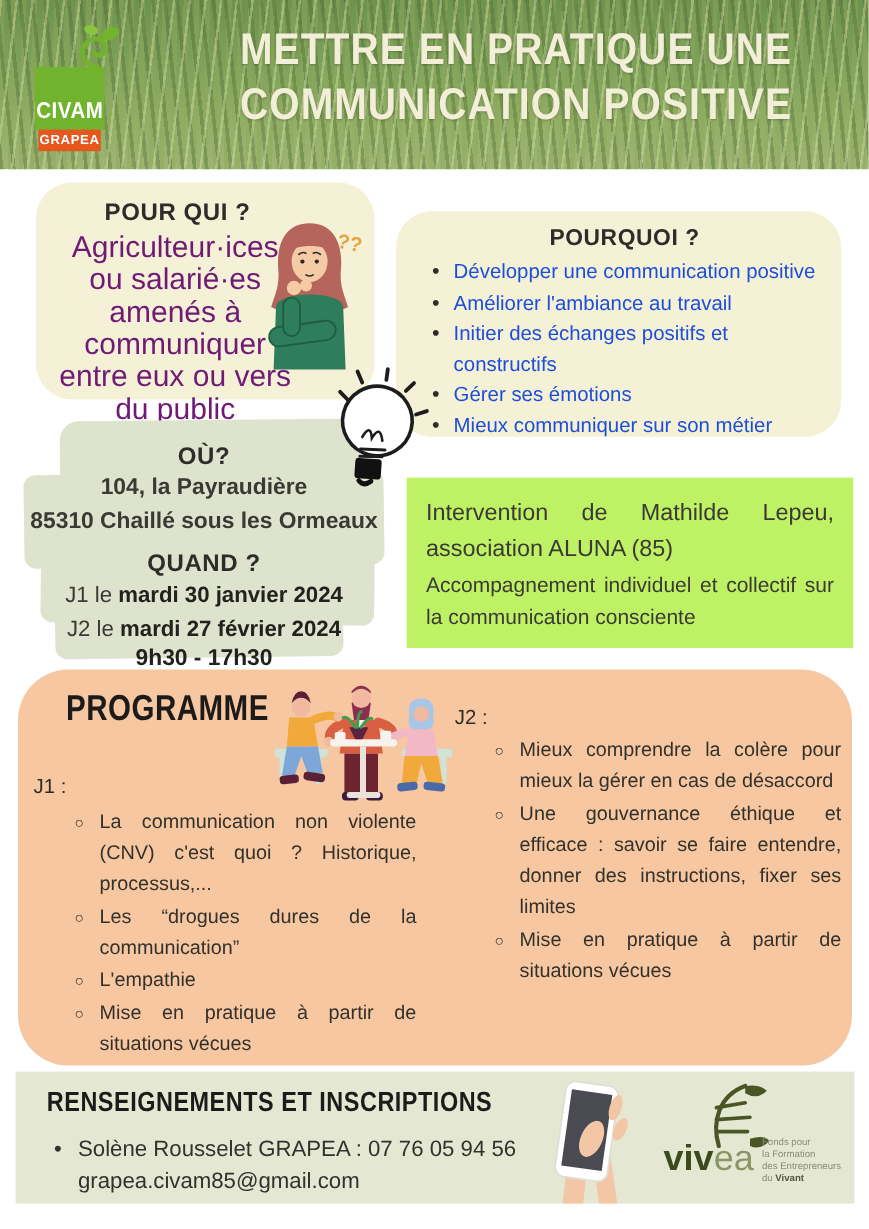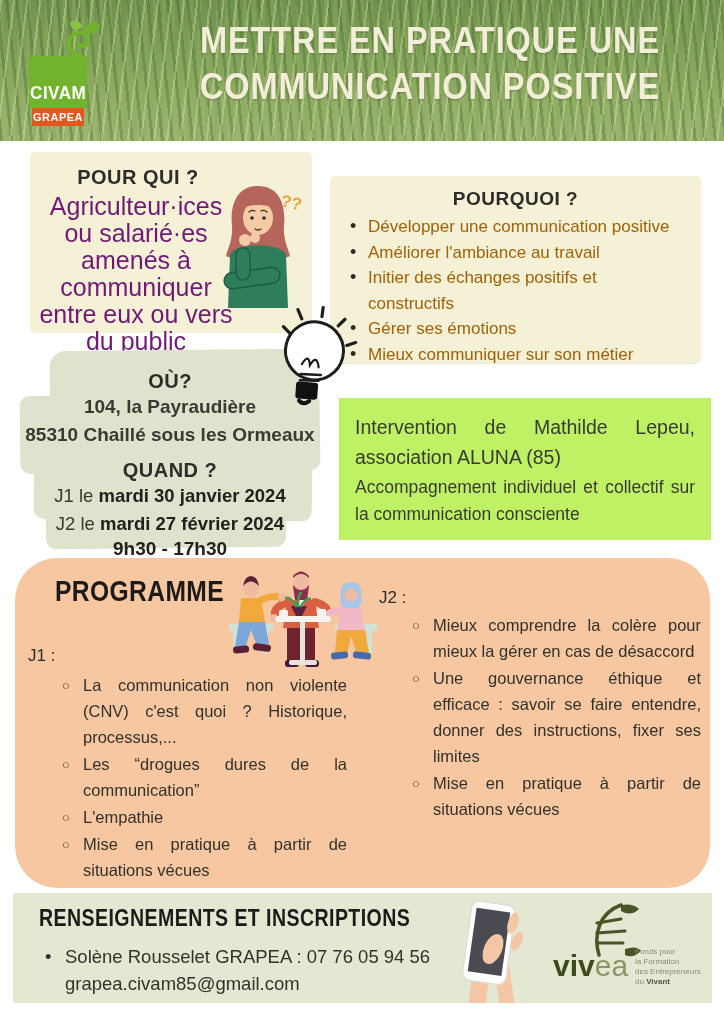--- a/index.html
+++ b/index.html
@@ -29,30 +29,30 @@
     display:flex; align-items:flex-end; justify-content:center; padding-bottom:4px;
   }
   .logo-green span { color:#ffffff; font-weight:700; font-size:19px; letter-spacing:0.5px; transform:scaleX(0.9); }
   .logo-orange {
     position:absolute; left:6px; top:92px; width:52px; height:18px; background:#e4571f;
     display:flex; align-items:center; justify-content:center;
   }
   .logo-orange span { color:#ffffff; font-weight:700; font-size:11px; letter-spacing:0.5px; }
 
   
-  .cream-box { position:absolute; background:#f4f1d7; border-radius:5px; }
+  .cream-box { position:absolute; background:#f4f1d7; border-radius:30px;padding-left:10px; }
   .pourqui { left:30px; top:152px; width:282px; height:181px; }
   .pourqui-title { font-weight:700; font-size:20px; color:#2e2c28; text-align:center; width:180px; margin:14px 0 4px 18px; letter-spacing:0.5px; }
   .pourqui-body { width:196px; margin-left:8px; text-align:center; font-size:25px; line-height:27px; color:#701a75; }
   .woman { position:absolute; right:6px; top:26px; width:96px; height:148px; }
 
   .pourquoi { left:330px; top:176px; width:371px; height:188px; }
   .pourquoi-title { font-weight:700; font-size:19px; color:#2e2c28; text-align:center; margin-top:12px; letter-spacing:0.5px; }
   .pourquoi-list { list-style:none; margin:4px 14px 0 38px; }
-  .pourquoi-list li { position:relative; font-size:17px; line-height:25.5px; color:#a16207; }
+  .pourquoi-list li { position:relative; font-size:17px; line-height:25.5px; color:#1d4ed8; }
   .pourquoi-list li::before { content:"•"; position:absolute; left:-18px; font-size:18px; color:#2e2c28; }
 
   
   .ouquand { position:absolute; left:20px; top:350px; width:302px; height:200px; }
   .brush-layer { position:absolute; background:#dde3cc; }
   .bl1 { left:30px; top:0; width:250px; height:80px; border-radius:16px; transform:rotate(-0.5deg); }
   .bl2 { left:0; top:44px; width:300px; height:78px; border-radius:10px; transform:rotate(-0.8deg); }
   .bl3 { left:14px; top:104px; width:278px; height:66px; border-radius:10px; transform:rotate(0.6deg); }
   .bl4 { left:26px; top:156px; width:240px; height:42px; border-radius:10px; transform:rotate(-0.7deg); }
   .ouquand-content { position:absolute; left:0; top:4px; width:300px; text-align:center;margin-top:16px; }

